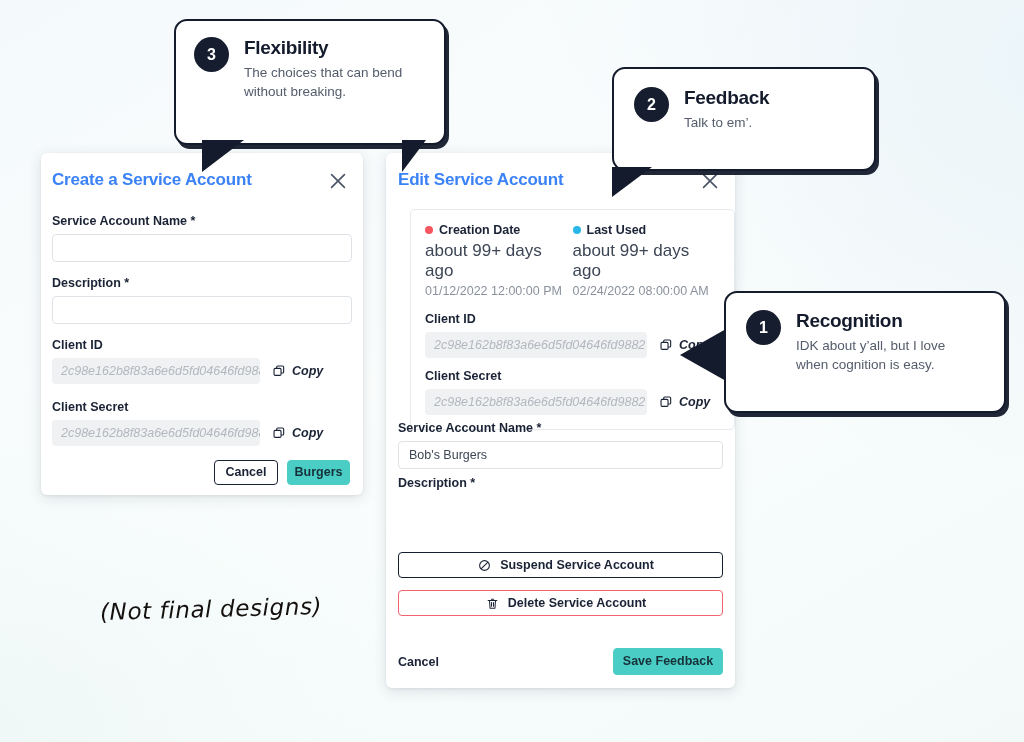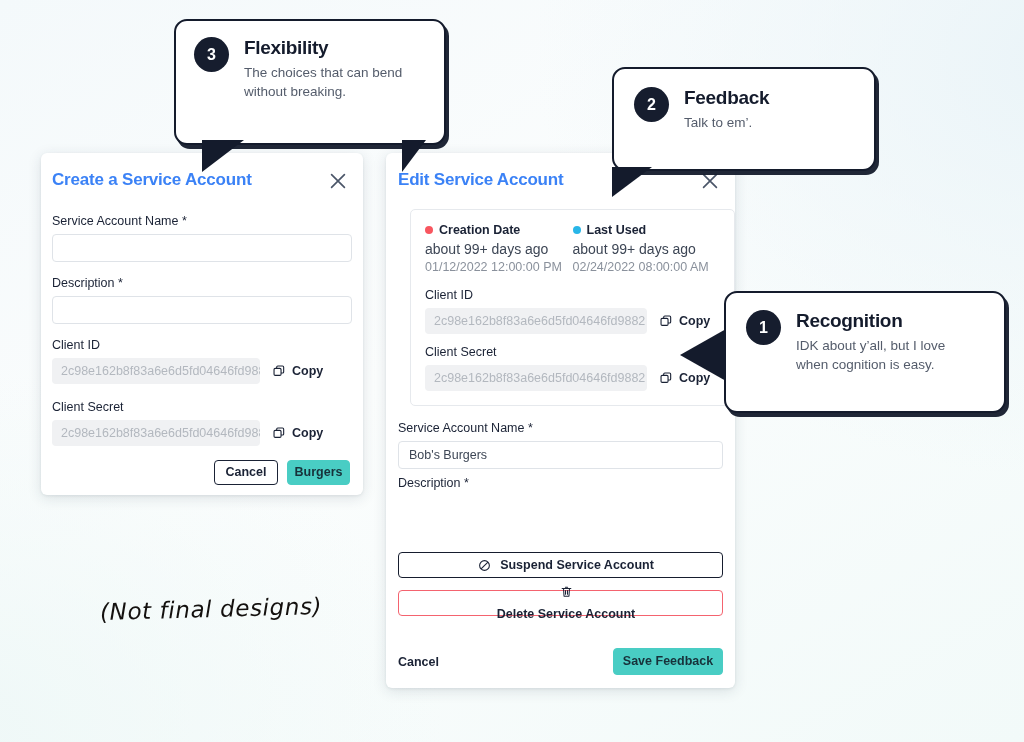--- a/index.html
+++ b/index.html
@@ -40,40 +40,40 @@
   .close-icon {
     position: absolute;
     width: 22px; height: 22px;
     cursor: pointer;
     color: #4a5568;
   }
   .close-icon svg { display: block; width: 100%; height: 100%; }
 
   .field-label {
     font-size: 12.5px;
-    font-weight: normal;
+    font-weight: bold;
     color: #1a2235;
     margin-bottom: 6px;
   }
 
   .text-input {
     width: 100%;
     height: 28px;
     border: 1px solid #dfe3e8;
     border-radius: 4px;
     background: #fff;
     font-family: "Liberation Sans", sans-serif;
     font-size: 12.5px;
     color: #3d4655;
     padding: 0 10px;
     outline: none;
   }
   .text-input::placeholder { color: #9aa3ae; }
 
-  .readonly-row { display: flex; align-items: center; gap: 12px; }
+  .readonly-row { display: flex; align-items: center; gap: 12px; font-style: italic; }
 
   .readonly-input {
     height: 26px;
     border: none;
     border-radius: 4px;
     background: #f0f1f3;
     font-family: "Liberation Sans", sans-serif;
     font-size: 12.5px;
     color: #b3b8bf;
     padding: 0 9px;
@@ -135,39 +135,39 @@
     padding: 13px 14px 14px 14px;
   }
   .meta-grid { display: flex; }
   .meta-col { width: 50%; }
   .meta-head {
     display: flex; align-items: center; gap: 6px;
     font-size: 12.5px; font-weight: bold; color: #1a2235;
     margin-bottom: 4px;
   }
   .dot { width: 8px; height: 8px; border-radius: 50%; display: block; }
-  .meta-rel { font-size: 14px; color: #3d4655; margin-bottom: 3px; }
+  .meta-rel { font-size: 17px; color: #3d4655; margin-bottom: 3px; }
   .meta-abs { font-size: 12.5px; color: #8a919c; }
 
   .wide-btn {
     width: 100%;
     height: 26px;
     display: flex;
     align-items: center;
     justify-content: center;
     gap: 9px;
     border-radius: 4px;
     font-size: 12.5px;
     font-weight: bold;
     cursor: pointer;
     background: #fff;
     padding-left: 11px;
   }
   .wide-btn.suspend { border: 1.5px solid #161d2e; color: #1a2235; }
-  .wide-btn.delete  { border: 1.2px solid #f4636f; color: #1a2235; flex-direction: column; }
+  .wide-btn.delete  { border: 1.2px solid #f4636f; color: #1a2235; }
   .wide-btn svg { display: block; }
 
   .link-btn {
     font-size: 12.5px;
     font-weight: bold;
     color: #1a2235;
     cursor: pointer;
     background: none; border: none;
     font-family: "Liberation Sans", sans-serif;
   }

